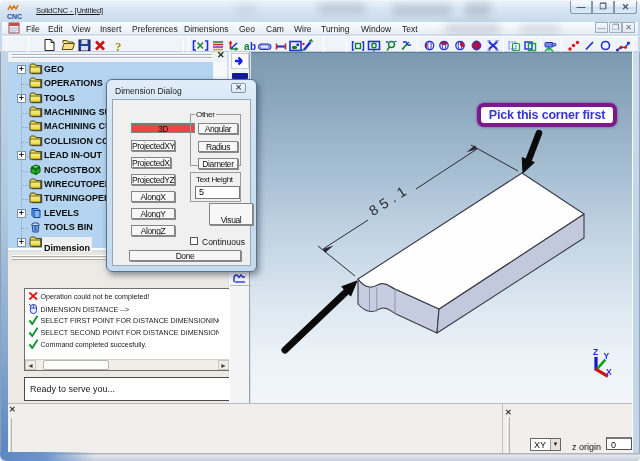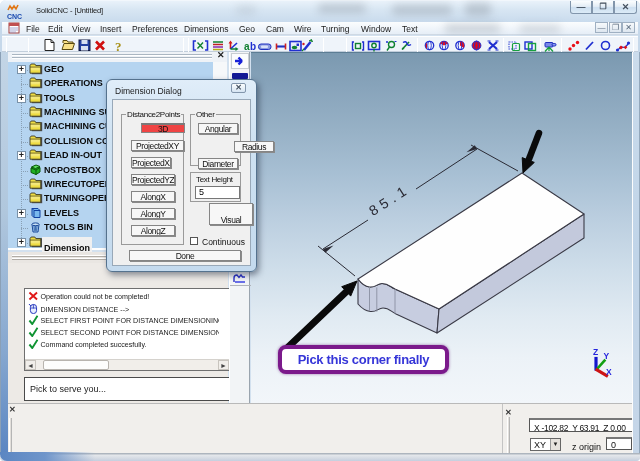--- a/index.html
+++ b/index.html
@@ -5,21 +5,21 @@
 html,body{margin:0;padding:0;background:#fff;}
 #win{position:relative;width:640px;height:461px;overflow:hidden;border-radius:6px 6px 4px 4px;
   font-family:"Liberation Sans",sans-serif;background:#d3e1ef;}
 *{box-sizing:border-box;}
 .abs{position:absolute;}
 
 #titlebar{position:absolute;left:0;top:0;width:640px;height:22px;
   background:linear-gradient(180deg,#e9f2fa 0%,#d8e6f3 40%,#c9dbed 100%);
   border-top:1px solid #f2f7fc;}
 #titlebar .smudge{position:absolute;background:#909aa5;filter:blur(4px);opacity:.45;border-radius:4px;}
-#apptitle{position:absolute;left:36px;top:5px;font-size:7.5px;letter-spacing:-0.1px;color:#1a1a1a;}
+#apptitle{position:absolute;left:36px;top:5px;font-size:7.5px;letter-spacing:-0.1px;color:#1a1a1a;text-decoration:underline;}
 
 .capbtn{position:absolute;top:0;height:13px;border:1px solid #8296ac;border-top:none;
   background:linear-gradient(180deg,#fbfdfe 0%,#e3edf6 45%,#cddff0 55%,#dcebf7 100%);}
 .capbtn span{position:absolute;left:0;right:0;text-align:center;color:#44505e;font-weight:bold;}
 
 #menurow{position:absolute;left:0;top:22px;width:640px;height:13px;
   background:linear-gradient(180deg,#fbfdfe,#e6eef7);border-bottom:1px solid #cfd9e4;}
 .mitem{position:absolute;top:2px;font-size:8.5px;color:#1c1c1c;}
 .mdibtn{position:absolute;top:22px;width:13px;height:11px;border:1px solid #9fb0c2;
   background:linear-gradient(180deg,#f7fafc,#dde6ef);color:#5a6b7e;font-size:8px;text-align:center;line-height:9px;}
@@ -445,21 +445,21 @@
           </svg> SELECT SECOND POINT FOR DISTANCE DIMENSION</div>
       <div class="logline" style="top:50px"><svg width="11" height="10">
             <path d="M1.5,5.5 l3,3.5 L10,0.8" stroke="#109433" stroke-width="2" fill="none"></path>
           </svg> Command completed succesfully.</div>
       <div id="hscroll">
         <div class="abs" style="left:0;top:0;width:11px;height:10px;background:#f1eeea;border:1px solid #c8c4be;font-size:7px;text-align:center;line-height:9px;color:#444;">◄</div>
         <div class="abs" style="left:18px;top:0px;width:66px;height:10px;background:#fdfdfc;border:1px solid #b8b4ae;border-radius:2px;"></div>
         <div class="abs" style="right:0;top:0;width:11px;height:10px;background:#f1eeea;border:1px solid #c8c4be;font-size:7px;text-align:center;line-height:9px;color:#444;">►</div>
       </div>
     </div>
-    <div id="readybox">Pick to serve you...</div>
+    <div id="readybox">Ready to serve you...</div>
   </div>
   <div id="vstrip">
     <div class="abs" style="left:1px;top:1px;width:18px;height:16px;background:#fbfcfd;border:1px solid #c8cdd2;">
       <svg width="16" height="14" viewBox="0 0 16 14">
           <path d="M3,7 h7 M10,7 l-3.5,-3.5 M10,7 l-3.5,3.5" stroke="#1822d8" stroke-width="2.4" fill="none"></path>
         </svg>
     </div>
     <div class="abs" style="left:2px;top:21px;width:16px;height:6px;background:#131a96;border-radius:1px;"></div>
     <div class="abs" style="left:0px;top:218px;width:21px;height:16px;border-bottom:1px solid #b0b4b8;">
       <svg width="18" height="13" viewBox="0 0 18 13" style="margin-left:2px">
@@ -506,62 +506,57 @@
         <path d="M345,316 L345,305.5" stroke="#1414cc" stroke-width="3.2"></path>
         <path d="M346,316 L353.5,307.5" stroke="#12a012" stroke-width="2.6"></path>
         <path d="M346,317 L355.5,322.5" stroke="#cc1414" stroke-width="3.2"></path>
       </g>
       <g font-family="Liberation Sans" font-size="8.5" fill="#2525dd" font-weight="bold">
         <text x="342" y="302">Z</text>
         <text x="352.5" y="306">Y</text>
         <text x="355" y="322">X</text>
       </g>
     </svg>
-    <div class="callout" style="left:27px;top:292px;width:171px;height:29px;font-size:13px;letter-spacing:-0.3px;line-height:21px;border-radius:8px;">Pick this corner finally</div>
+    <div class="callout" style="left:226px;top:50px;width:140px;height:24px;font-size:12.5px;letter-spacing:-0.2px;line-height:16px;border-radius:7px;">Pick this corner first</div>
   </div>
   <div id="bottombar">
     <div class="smallx" style="left:1px;top:1px;">✕</div>
     <div class="grip" style="left:1px;top:14px;height:36px;"></div>
     <div class="abs" style="left:494px;top:0;width:1px;height:50px;background:#c4c4c4;"></div>
     <div class="smallx" style="left:497px;top:4px;">✕</div>
     <div class="grip" style="left:499px;top:13px;height:37px;"></div>
-    <div class="abs" style="left:521px;top:14px;width:105px;height:14px;background:#fff;border:1px solid #555;border-top:2px solid #777;
-         font-size:8.5px;letter-spacing:-0.3px;color:#111;padding:2.5px 0 0 4px;white-space:nowrap;overflow:hidden;">X -102.82&nbsp; Y 63.91&nbsp; Z 0.00</div>
     <div class="abs" style="left:522px;top:34px;width:31px;height:13px;background:#fff;border:1px solid #666;font-size:9px;color:#111;padding:1px 0 0 3px;">XY
       <span class="abs" style="right:0;top:0;width:10px;height:11px;background:#e6e2dd;border-left:1px solid #999;font-size:6px;text-align:center;line-height:11px;color:#222;">▼</span>
     </div>
     <div class="abs" style="left:564px;top:38px;font-size:9px;color:#111;">z origin</div>
     <div class="abs" style="left:598px;top:33px;width:26px;height:13px;background:#fff;border:1px solid #555;border-top:2px solid #777;font-size:9px;color:#111;padding:1px 0 0 4px;">0</div>
   </div>
   <div class="abs" style="left:0;top:22px;width:2px;height:30px;background:#c6d8ea;"></div>
   <div class="abs" style="left:638px;top:22px;width:2px;height:30px;background:#c6d8ea;"></div>
   <div id="frameL"></div>
   <div id="frameR"></div>
   <div id="frameB"></div>
   <div id="frameBblue"></div>
   <div id="dialog">
     <div id="dlgtitle">Dimension Dialog</div>
     <div class="abs" style="left:124px;top:3px;width:15px;height:10px;border:1px solid #8296ac;border-radius:2px;
       background:linear-gradient(180deg,#fbfdfe,#d5e4f2);text-align:center;font-size:8px;line-height:8px;color:#44505e;font-weight:bold;">✕</div>
     <div id="dlgclient">
-      <div class="dgroup" style="left:8px;top:14px;width:63px;height:131px;">
-          <span class="glabel">Distance2Points</span>
-        </div>
-      <div class="dbtn" style="left:18px;top:23px;width:44px;height:10px;border-top:2px solid #7a7a7a;box-shadow:none;background:#ef4444;line-height:8px;margin-left:10px;">3D</div>
-      <div class="dbtn" style="left:18px;top:40px;width:53px;height:11px;line-height:10px;">ProjectedXY</div>
+      <div class="dbtn" style="left:18px;top:23px;width:64px;height:10px;border-top:2px solid #7a7a7a;box-shadow:none;background:#ef4444;line-height:8px;">3D</div>
+      <div class="dbtn" style="left:18px;top:40px;width:44px;height:11px;line-height:10px;">ProjectedXY</div>
       <div class="dbtn" style="left:18px;top:57px;width:40px;height:11px;line-height:10px;">ProjectedXZ</div>
       <div class="dbtn" style="left:18px;top:74px;width:44px;height:11px;line-height:10px;">ProjectedYZ</div>
       <div class="dbtn" style="left:18px;top:91px;width:44px;height:11px;line-height:10px;">AlongX</div>
       <div class="dbtn" style="left:18px;top:108px;width:44px;height:11px;line-height:10px;">AlongY</div>
       <div class="dbtn" style="left:18px;top:125px;width:44px;height:11px;line-height:10px;">AlongZ</div>
       <div class="dgroup" style="left:77px;top:14px;width:51px;height:52px;">
           <span class="glabel">Other</span>
         </div>
       <div class="dbtn" style="left:85px;top:23px;width:40px;height:11px;line-height:10px;">Angular</div>
-      <div class="dbtn" style="left:85px;top:41px;width:40px;height:11px;line-height:10px;margin-left:36px;">Radius</div>
+      <div class="dbtn" style="left:85px;top:41px;width:40px;height:11px;line-height:10px;">Radius</div>
       <div class="dbtn" style="left:85px;top:58px;width:40px;height:11px;line-height:10px;">Diameter</div>
       <div class="dgroup" style="left:77px;top:72px;width:51px;height:30px;">
           <span class="glabel" style="top:2px;">Text Height</span>
         </div>
       <div class="abs" style="left:82px;top:86px;width:45px;height:13px;background:#fff;border:1px solid #777;font-size:9px;padding-left:3px;">5</div>
       <div class="dbtn" style="left:96px;top:103px;width:44px;height:22px;line-height:10px;padding-top:11px;">Visual<br>Attributes</div>
       <div class="abs" style="left:77px;top:137px;width:8px;height:8px;background:#fff;border:1px solid #555;"></div>
       <div class="abs" style="left:89px;top:137px;font-size:8.5px;color:#111;">Continuous</div>
       <div class="dbtn" style="left:16px;top:150px;width:112px;height:11px;line-height:10px;">Done</div>
     </div>

